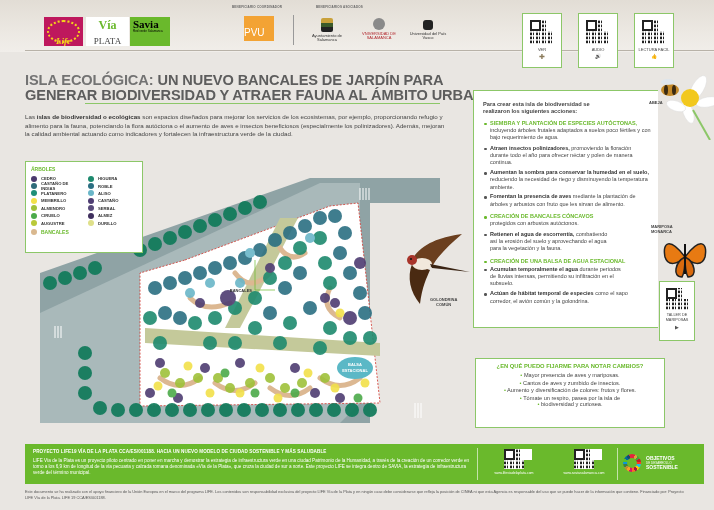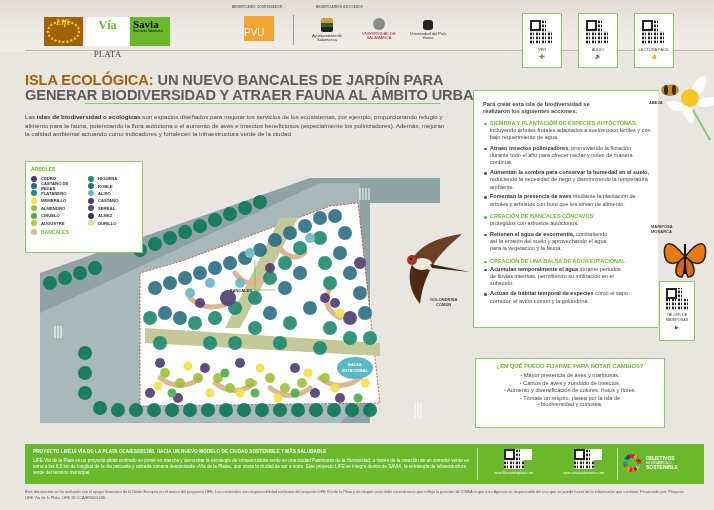--- a/index.html
+++ b/index.html
@@ -1,43 +1,43 @@
 <!DOCTYPE html>
 <html><head>
 <meta charset="utf-8">
 <style>
 *{box-sizing:border-box;margin:0;padding:0}
 html,body{width:714px;height:510px;overflow:hidden}
 body{font-family:"Liberation Sans",sans-serif;background:#e9e6e2;position:relative;color:#3c3c3c}
 .header{position:absolute;left:0;top:0;width:714px;height:52px;background:linear-gradient(180deg,#e2ddd5 0%,#ece8e2 60%,#f1eeea 100%)}
 .header-line{position:absolute;left:25px;top:50px;width:690px;height:1px;background:#b8b2a8}
-.logo-eu{position:absolute;left:44px;top:17px;width:39px;height:29px;background:#a16207;display:flex;align-items:flex-start;justify-content:center}
+.logo-eu{position:absolute;left:44px;top:17px;width:39px;height:29px;background:#be185d;display:flex;align-items:flex-end;justify-content:center}
 .logo-eu .stars{position:absolute;inset:3px;border-radius:50%;border:2px dotted #f4d21b}
 .logo-eu .life{color:#f4d21b;font-style:italic;font-weight:bold;font-size:9px;font-family:"Liberation Serif",serif;position:relative}
 .logo-via{position:absolute;left:86px;top:17px;width:43px;height:29px;background:#fff;text-align:center;line-height:1}
 .logo-via .v1{color:#6ab92c;font-weight:bold;font-size:12px;font-family:"Liberation Serif",serif;display:block;margin-top:2px}
-.logo-via .v2{color:#444;font-size:9px;font-family:"Liberation Serif",serif;display:block;margin-top:19px}
+.logo-via .v2{color:#444;font-size:9px;font-family:"Liberation Serif",serif;display:block;margin-top:6px}
 .logo-savia{position:absolute;left:130px;top:17px;width:40px;height:29px;background:#6ab92c;color:#000000;padding:1px 3px}
 .logo-savia .s1{font-weight:bold;font-size:11px;font-family:"Liberation Serif",serif;display:block}
 .logo-savia .s2{font-size:3px;display:block;line-height:1.2}
 .partners-label{position:absolute;top:5px;font-size:3px;color:#666;letter-spacing:.2px;font-weight:bold}
 .logo-pvu{position:absolute;left:244px;top:16px;width:30px;height:25px;background:#f3a334;color:#fff;font-size:10px;display:flex;align-items:flex-end;justify-content:flex-start;padding-bottom:3px}
 .sep-v{position:absolute;left:293px;top:15px;width:1px;height:30px;background:#999}
 .logo-small{position:absolute;font-size:4px;color:#333;text-align:center;line-height:1.1}
 .logo-small .ico{width:12px;height:14px;margin:0 auto 2px}
 .qr-card{position:absolute;top:13px;width:40px;height:55px;background:#fff;border:1.5px solid #8cc768;text-align:center}
 .qr{width:24px;height:24px;margin:6px auto 3px;background:
  repeating-linear-gradient(90deg,#222 0 2px,#fff 2px 3px,#222 3px 4px,#fff 4px 6px),#fff;
  background-blend-mode:normal;position:relative}
 .qr::before{content:"";position:absolute;inset:0;background:repeating-linear-gradient(0deg,rgba(255,255,255,.8) 0 1px,transparent 1px 3px,rgba(255,255,255,.6) 3px 4px)}
 .qr::after{content:"";position:absolute;left:0;top:0;width:7px;height:7px;border:2px solid #222;background:#fff;box-shadow:17px 0 0 -0px #fff}
 .qr-label{font-size:4px;color:#444;display:block}
 .qr-ico{font-size:7px;color:#777;display:block;margin-top:1px}
 .title{position:absolute;left:25px;top:73px;font-size:14.6px;font-weight:bold;line-height:15px;color:#5d5d5d;letter-spacing:-.1px}
-.title .green{color:#a16207}
+.title .green{color:#737373}
 .title-rule{position:absolute;left:85px;top:103px;width:355px;height:1px;background:#8cc768}
 .intro{position:absolute;left:25px;top:113px;width:420px;font-size:6.2px;line-height:8.7px;color:#444}
 .intro b{color:#333}
 .map{position:absolute;left:40px;top:178px;width:400px;height:245px}
 .legend{position:absolute;left:25px;top:161px;width:118px;height:92px;background:#fff;border:1.5px solid #8cc768;padding:4px 5px}
 .legend-title{font-size:5px;font-weight:bold;color:#6ab92c;margin-bottom:3px}
 .legend-cols{display:flex;gap:8px}
 .legend-col{flex:1}
 .legend-item{display:flex;align-items:center;font-size:4.2px;font-weight:bold;color:#333;height:7.4px}
 .legend-item .dot{width:6px;height:6px;border-radius:50%;margin-right:4px;flex-shrink:0}

